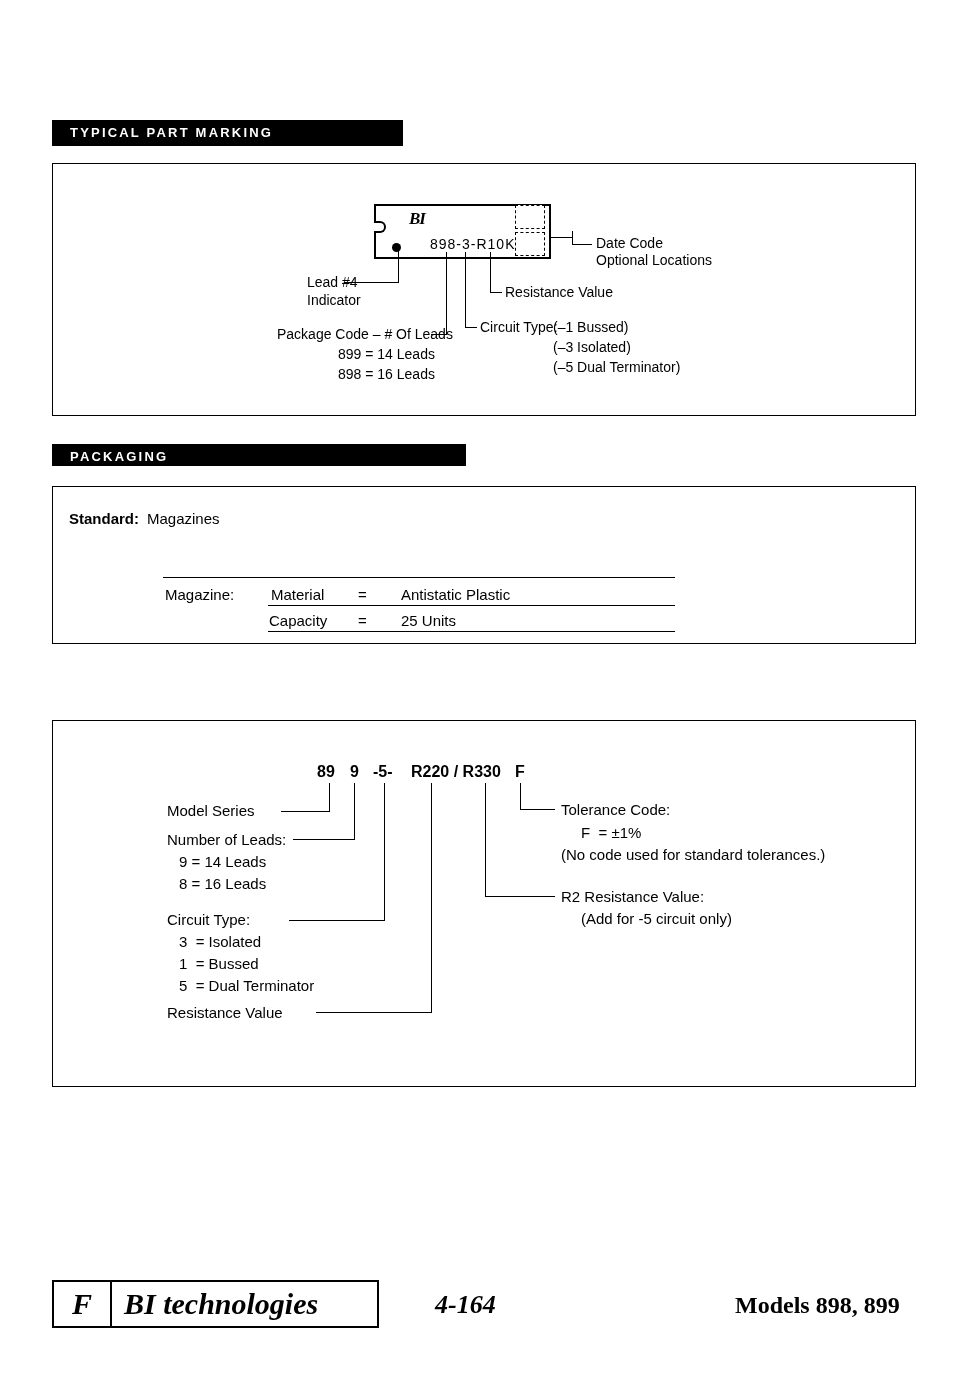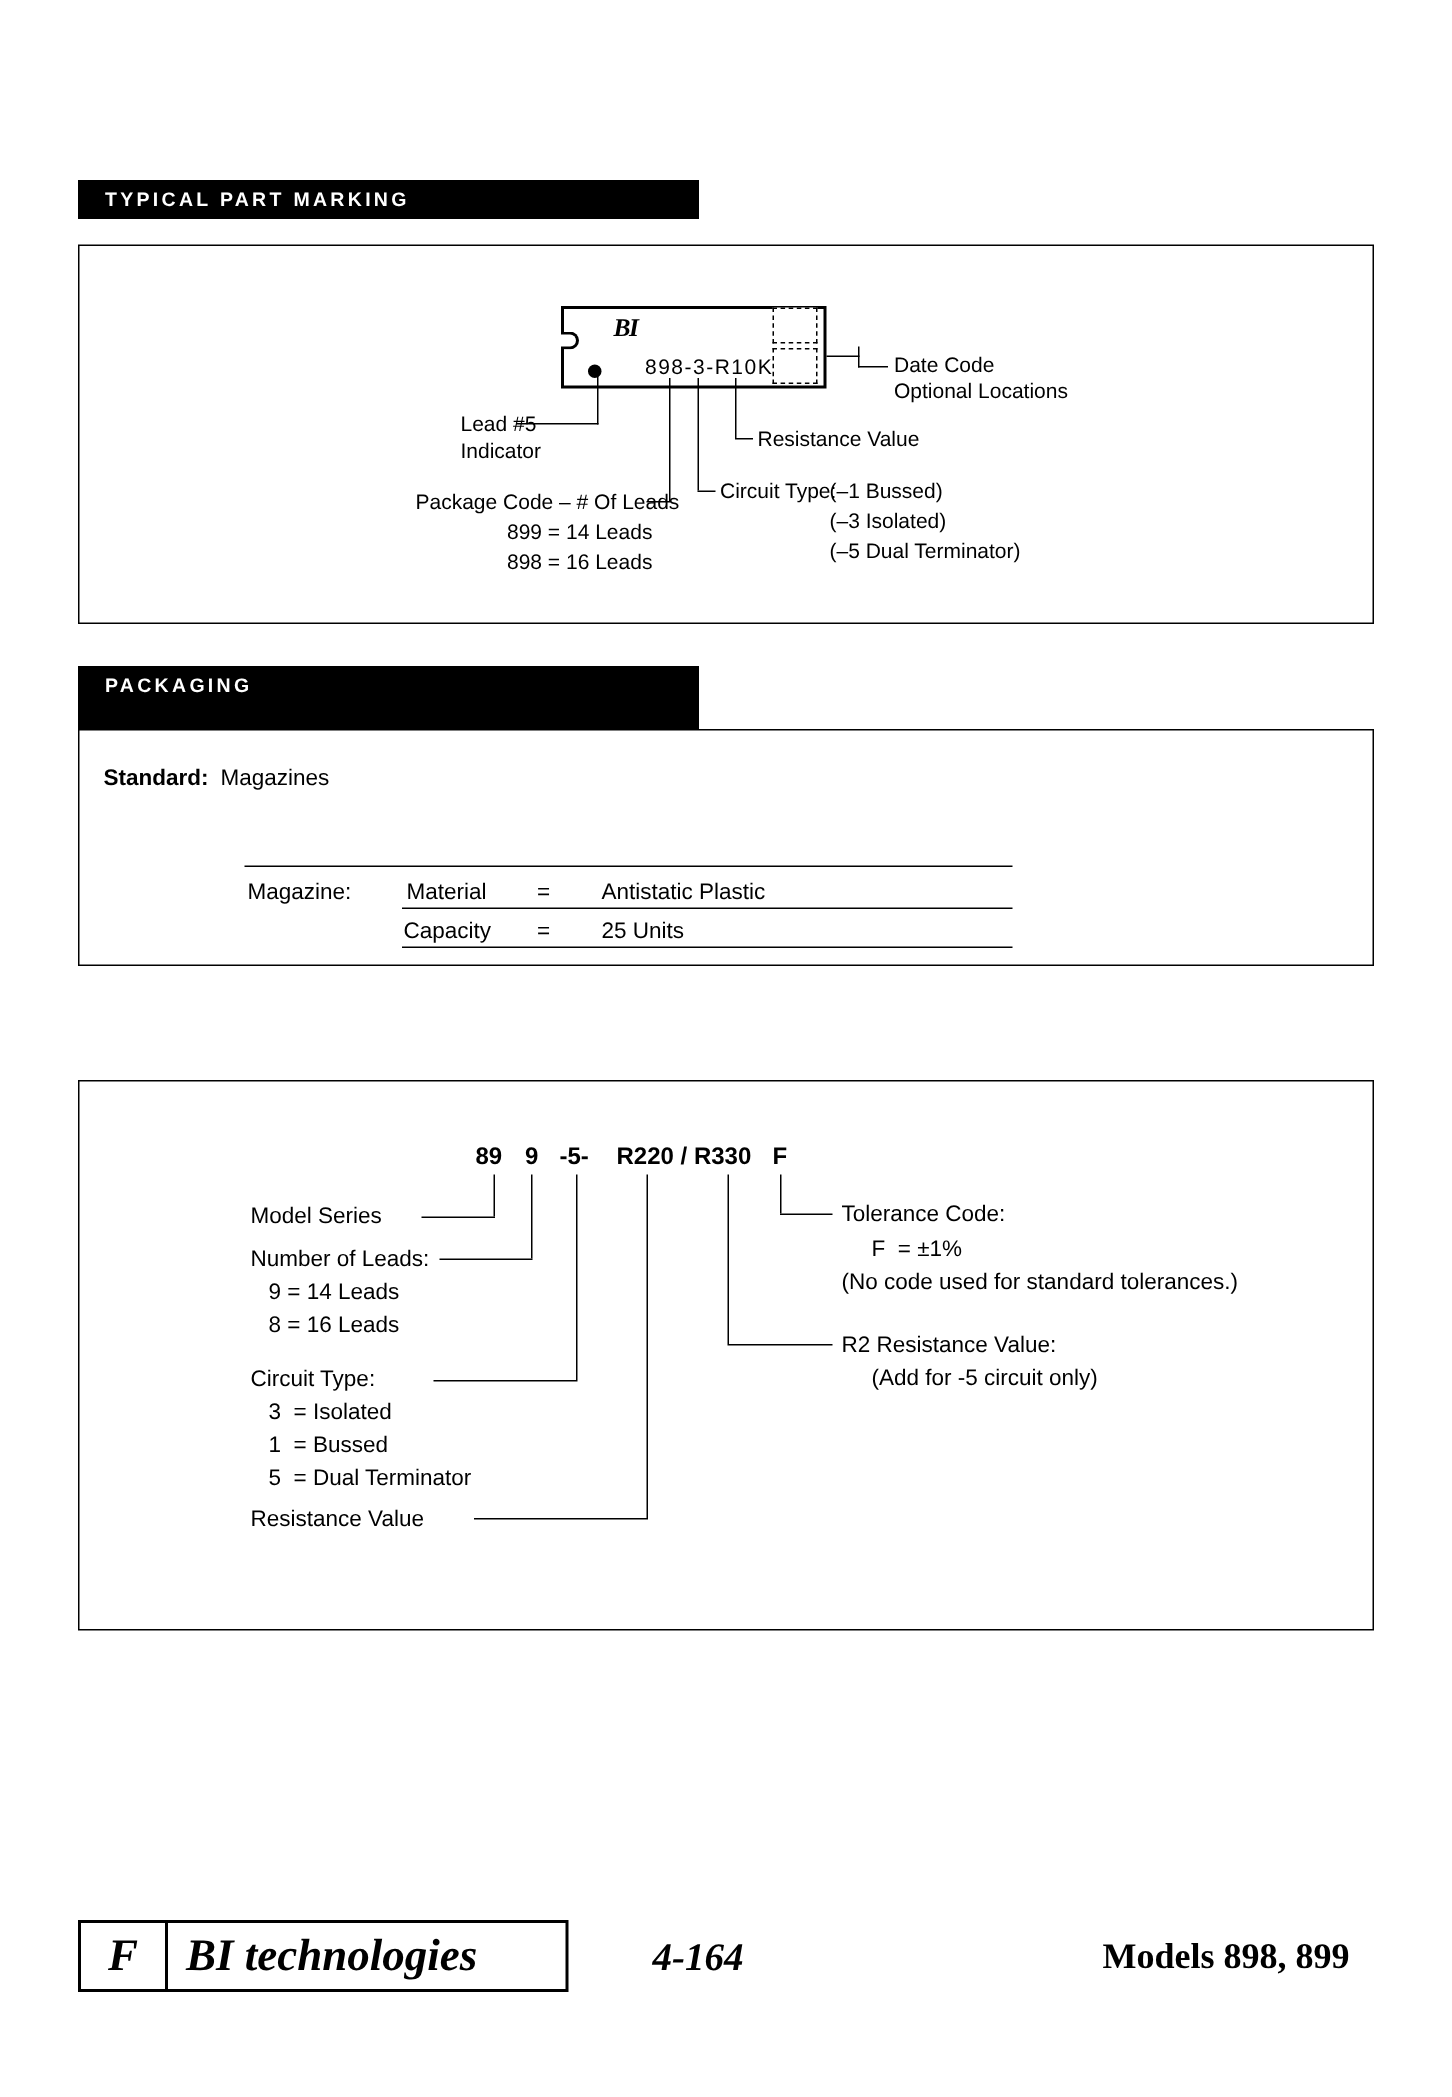--- a/index.html
+++ b/index.html
@@ -108,21 +108,21 @@
     font-family:"Liberation Serif", serif;
     font-weight:bold;
     font-size:24px;
   }
 </style>
 </head>
 <body>
 
 <div class="page">
 
-  <div class="bar" style="left:52px;top:120px;width:414px;height:26px;">TYPICAL PART MARKING</div>
+  <div class="bar" style="left:52px;top:120px;width:351px;height:26px;">TYPICAL PART MARKING</div>
 
   <div class="box" style="left:52px;top:163px;width:864px;height:253px;">
 
     <div class="chip" style="left:321px;top:40px;width:177px;height:55px;"></div>
     <div class="chip-notch" style="left:321px;top:57px;"></div>
     <div class="dot" style="left:339px;top:79px;"></div>
     <div class="bilogo-small" style="left:356px;top:45px;">BI</div>
     <div class="partnum" style="left:377px;top:72px;">898-3-R10K</div>
 
     <div class="dashbox" style="left:462px;top:41px;width:30px;height:24px;"></div>
@@ -146,25 +146,25 @@
     <div class="txt" style="left:500px;top:195px;">(–5 Dual Terminator)</div>
 
     <div class="vline" style="left:393px;top:88px;height:82px;"></div>
     <div class="hline" style="left:378px;top:170px;width:16px;"></div>
     <div class="txt" style="left:224px;top:162px;">Package Code – # Of Leads</div>
     <div class="txt" style="left:285px;top:182px;">899 = 14 Leads</div>
     <div class="txt" style="left:285px;top:202px;">898 = 16 Leads</div>
 
     <div class="hline" style="left:291px;top:118px;width:55px;"></div>
     <div class="vline" style="left:345px;top:84px;height:35px;"></div>
-    <div class="txt" style="left:254px;top:110px;">Lead #5</div>
+    <div class="txt" style="left:254px;top:110px;">Lead #4</div>
     <div class="txt" style="left:254px;top:128px;">Indicator</div>
   </div>
 
-  <div class="bar" style="left:52px;top:444px;width:414px;height:42px;">PACKAGING</div>
+  <div class="bar" style="left:52px;top:444px;width:414px;height:22px;">PACKAGING</div>
 
   <div class="box" style="left:52px;top:486px;width:864px;height:158px;">
     <div class="txt b" style="left:16px;top:23px;font-size:15px;">Standard:</div>
     <div class="txt" style="left:94px;top:23px;font-size:15px;">Magazines</div>
 
     <div class="txt" style="left:112px;top:99px;font-size:15px;">Magazine:</div>
 
     <div class="hline" style="left:110px;top:90px;width:512px;"></div>
     <div class="hline" style="left:215px;top:118px;width:407px;"></div>
     <div class="hline" style="left:215px;top:144px;width:407px;"></div>

